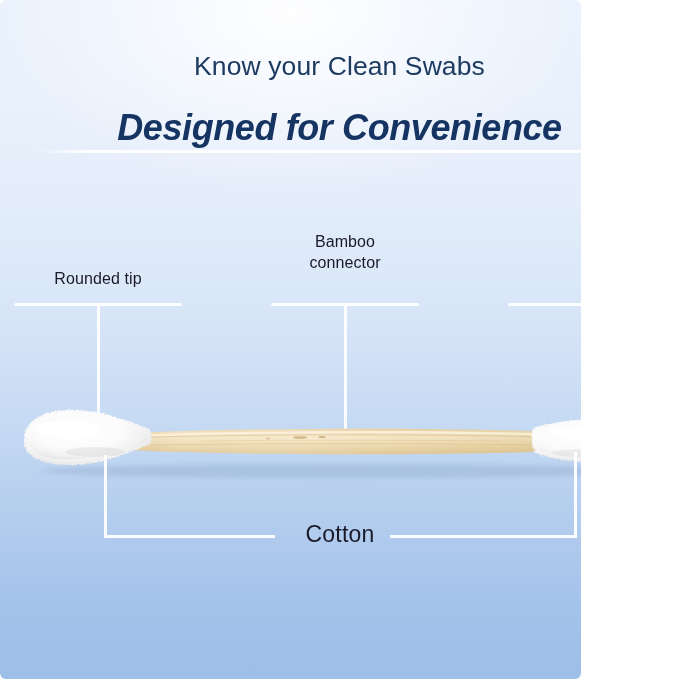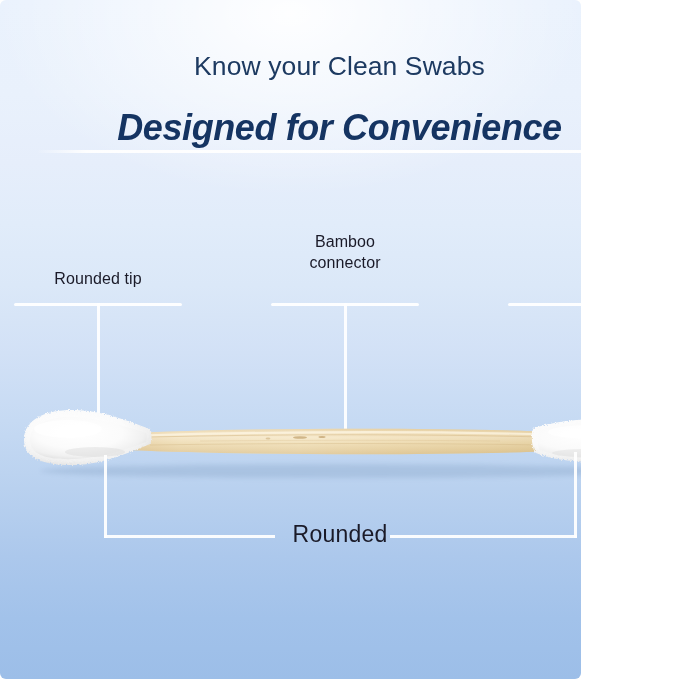--- a/index.html
+++ b/index.html
@@ -260,15 +260,15 @@
       <ellipse cx="592" cy="432" rx="44" ry="7" fill="#ffffff" opacity="0.7"></ellipse>
       <ellipse cx="588" cy="453" rx="36" ry="4" fill="#dcdcdc" opacity="0.42"></ellipse>
     </g>
   </svg>
 
   <div class="bracket-left"></div>
   <div class="bracket-right"></div>
   <div class="bracket-bar-l"></div>
   <div class="bracket-bar-r"></div>
 
-  <div class="callout-cotton">Rounded</div>
+  <div class="callout-cotton">Cotton</div>
 
 </div>
 
 </body></html>

